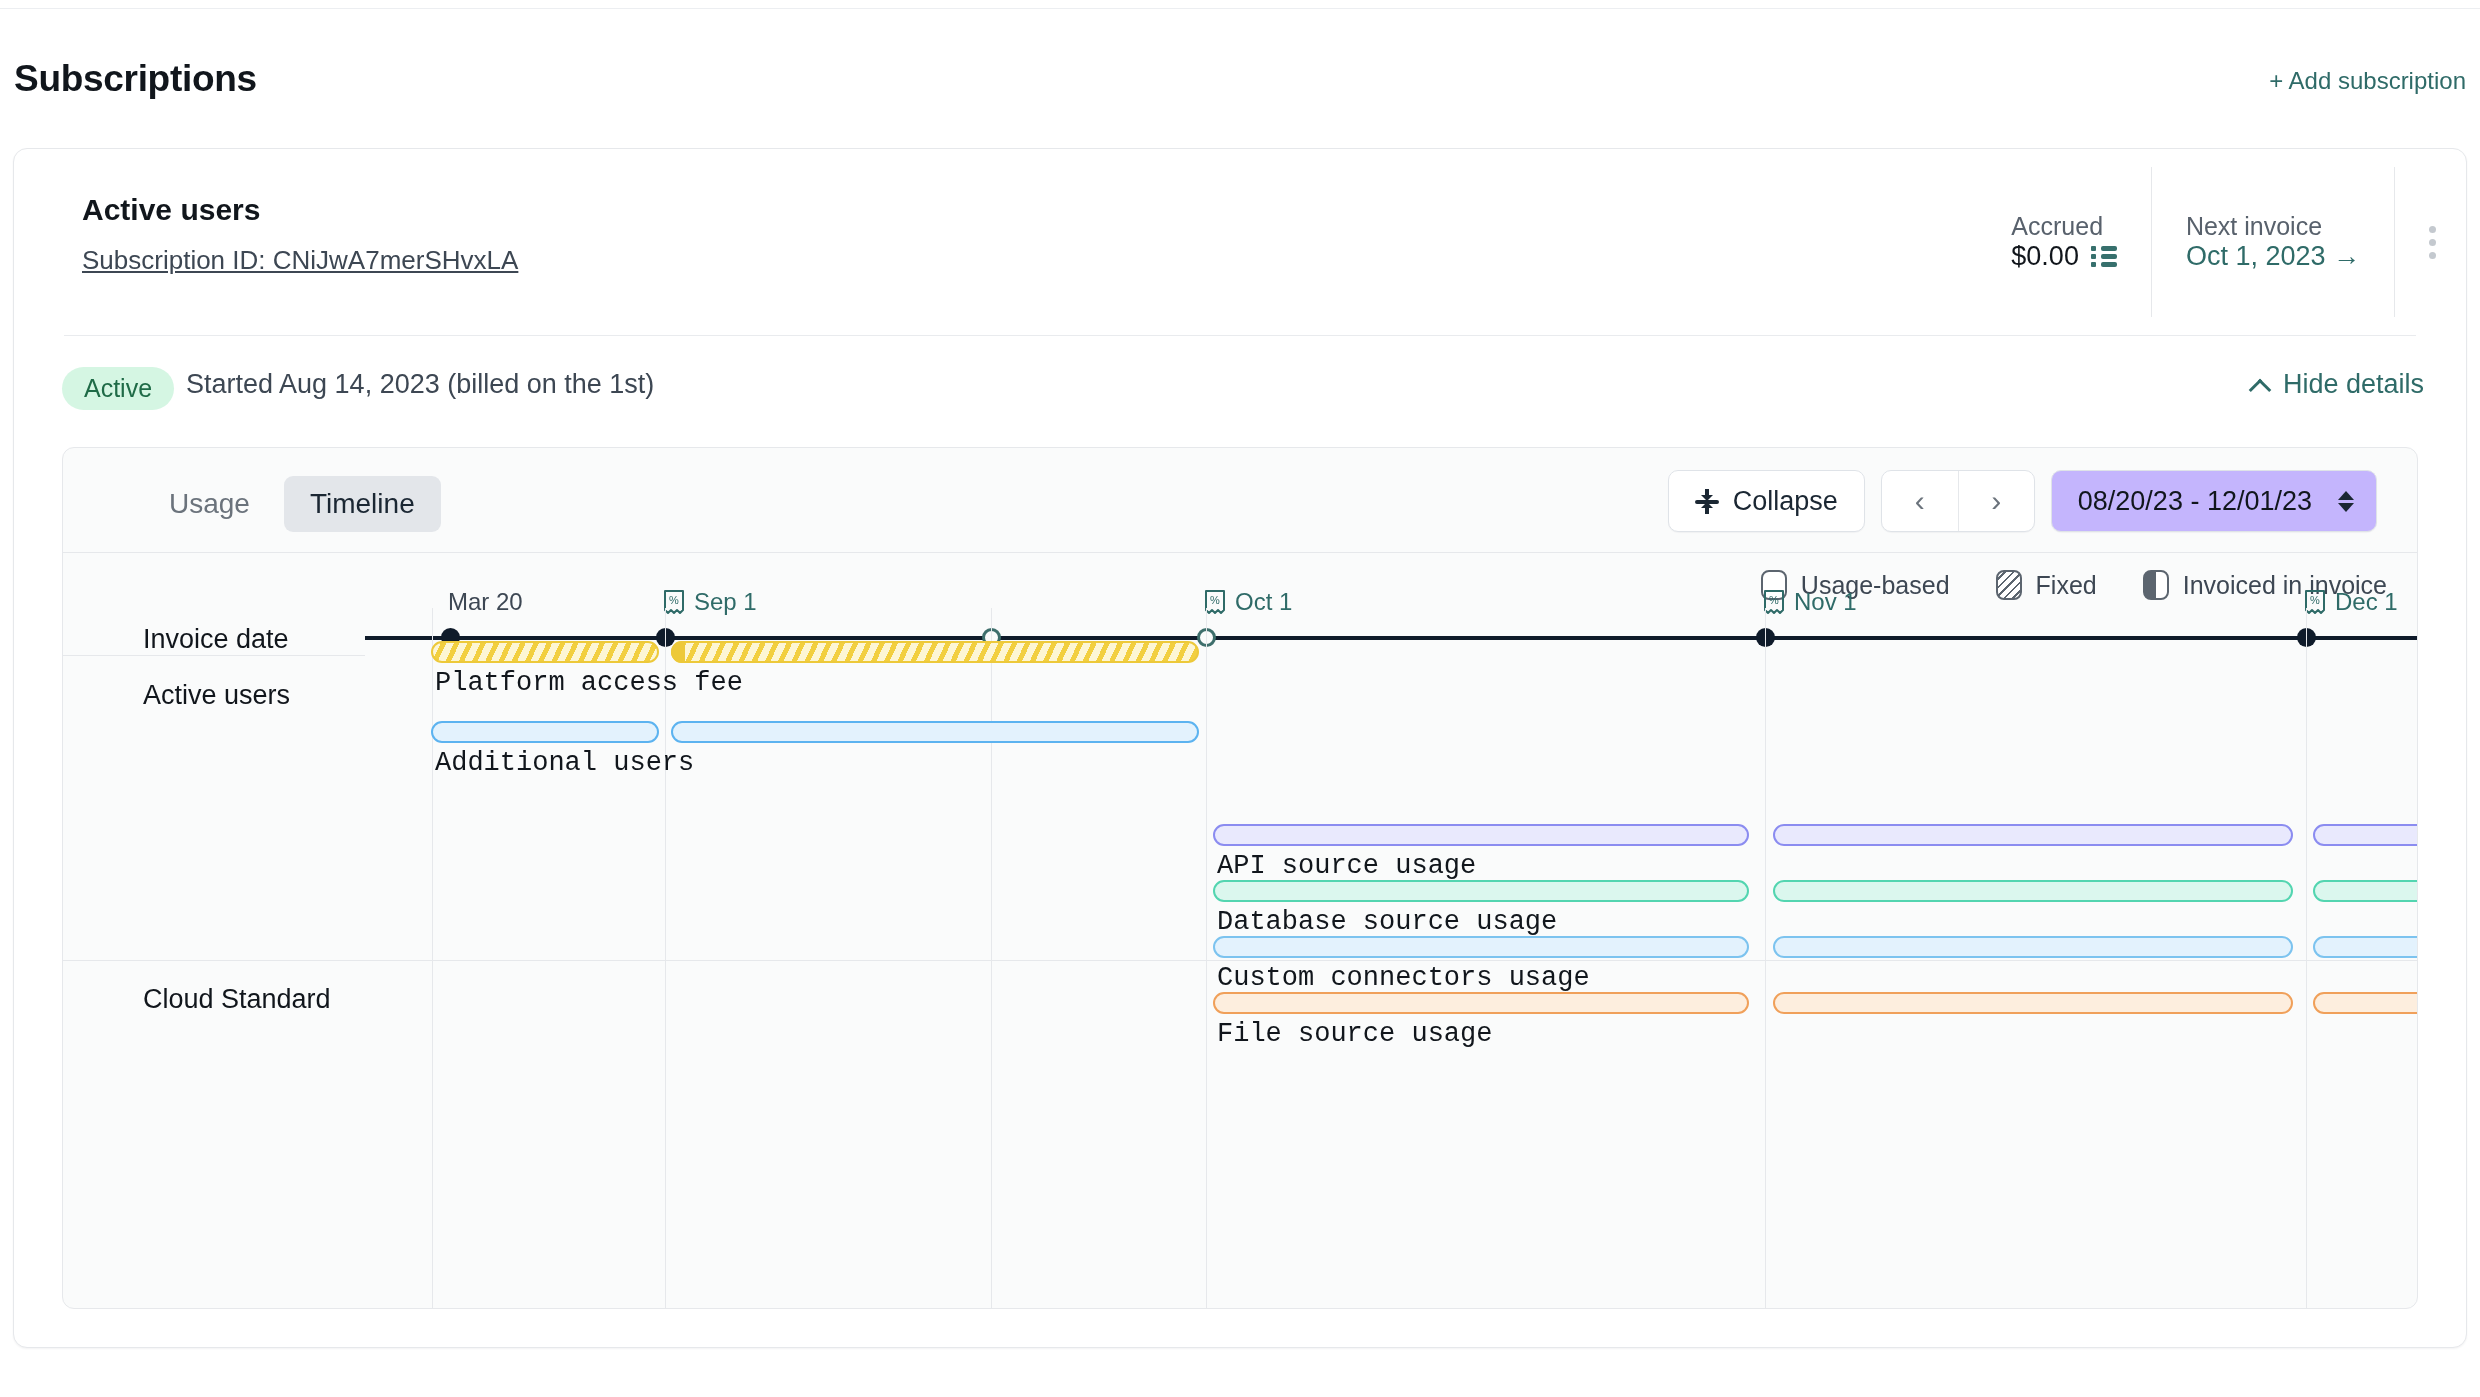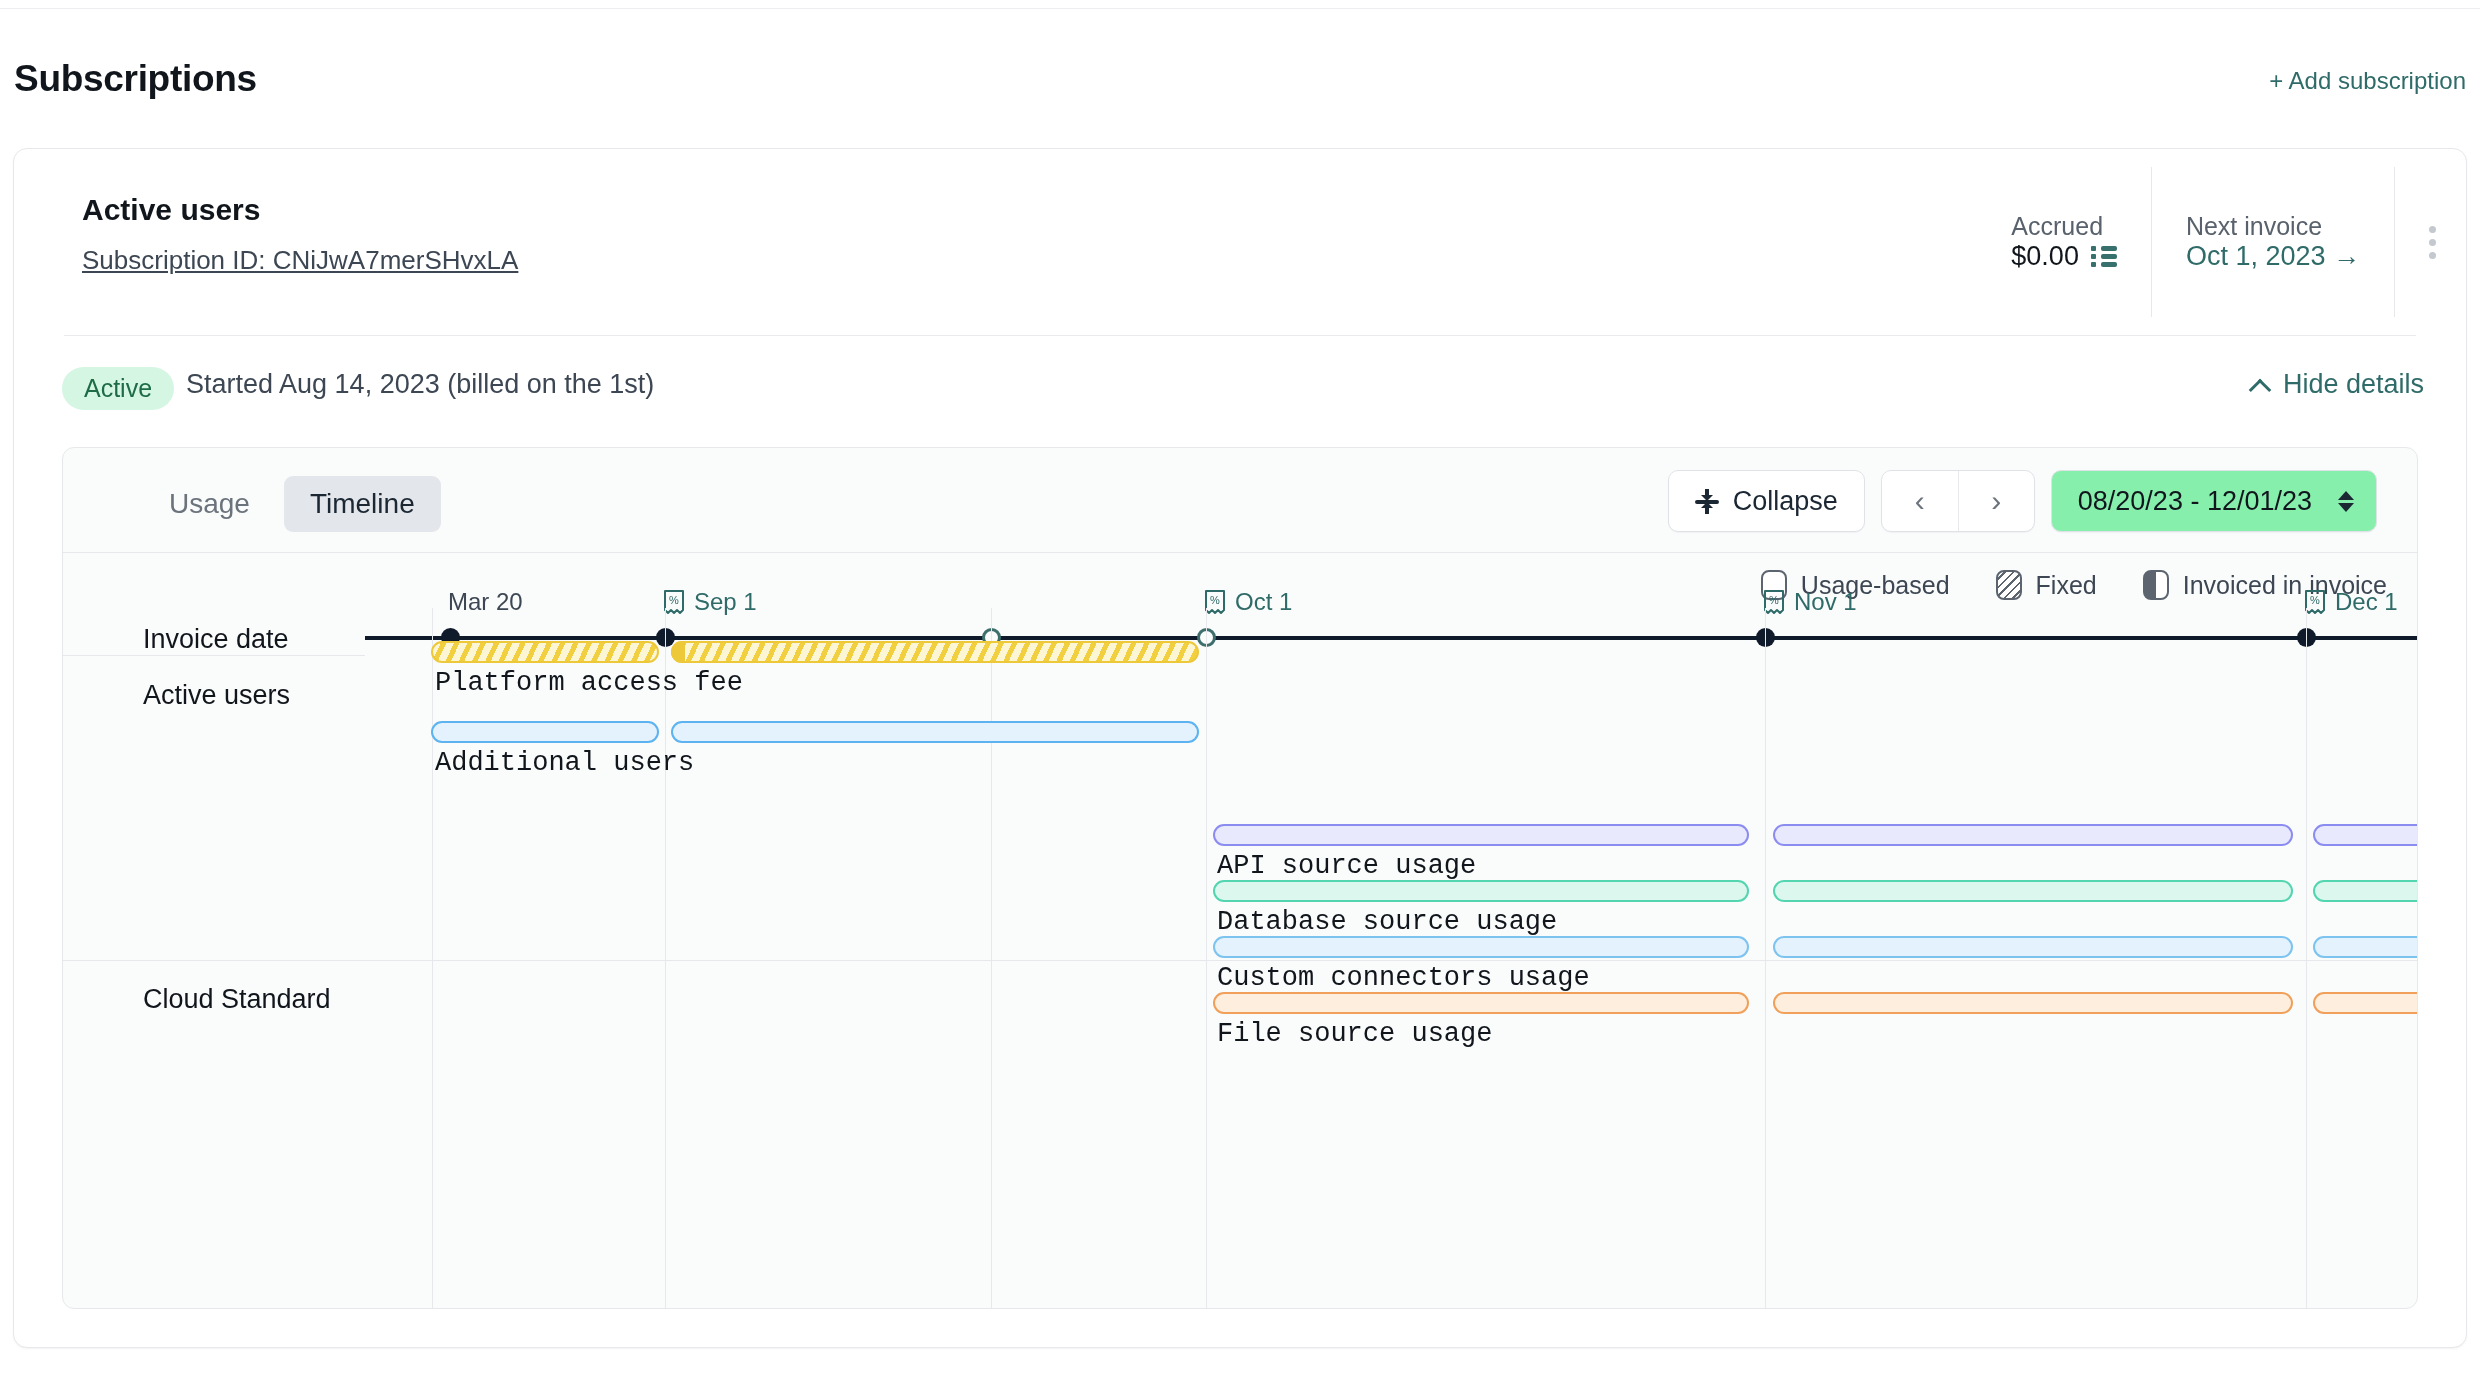--- a/index.html
+++ b/index.html
@@ -92,21 +92,21 @@
   .collapse-icon .a { top:2px }
   .collapse-icon .b { top:18px }
   .collapse-icon .at, .collapse-icon .bt { position:absolute; width:0; height:0; border-left:6px solid transparent; border-right:6px solid transparent; left:6px; }
   .collapse-icon .at { top:8px; border-top:6px solid #1b2733; }
   .collapse-icon .bt { top:15px; border-bottom:6px solid #1b2733; }
 
   .navgroup { display:flex; height:62px; background:#fff; border:1px solid #dfe3e8; border-radius:10px; overflow:hidden; box-shadow: 0 1px 1px rgba(16,24,40,.04);}
   .navgroup .nb { width:76px; display:flex; align-items:center; justify-content:center; font-size:30px; color:#6b737c; cursor:pointer; }
   .navgroup .nb + .nb { border-left:1px solid #e6e8eb; }
 
-  .daterange { height:62px; background:#86efac; border:1px solid #dfe3e8; border-radius:10px;
+  .daterange { height:62px; background:#c4b5fd; border:1px solid #dfe3e8; border-radius:10px;
     display:flex; align-items:center; gap:26px; padding:0 22px 0 26px; font-size:27px; color:#11161c; cursor:pointer;
     box-shadow: 0 1px 1px rgba(16,24,40,.04); }
   .stepper { display:flex; flex-direction:column; align-items:center; gap:3px; }
   .stepper i { width:0; height:0; border-left:8px solid transparent; border-right:8px solid transparent; }
   .stepper .up { border-bottom:9px solid #1b2733; }
   .stepper .dn { border-top:9px solid #1b2733; }
 
   .toolbar-sep { position:absolute; left:0; top:104px; width:2356px; height:1px; background:#e6e8eb; }
 
   

